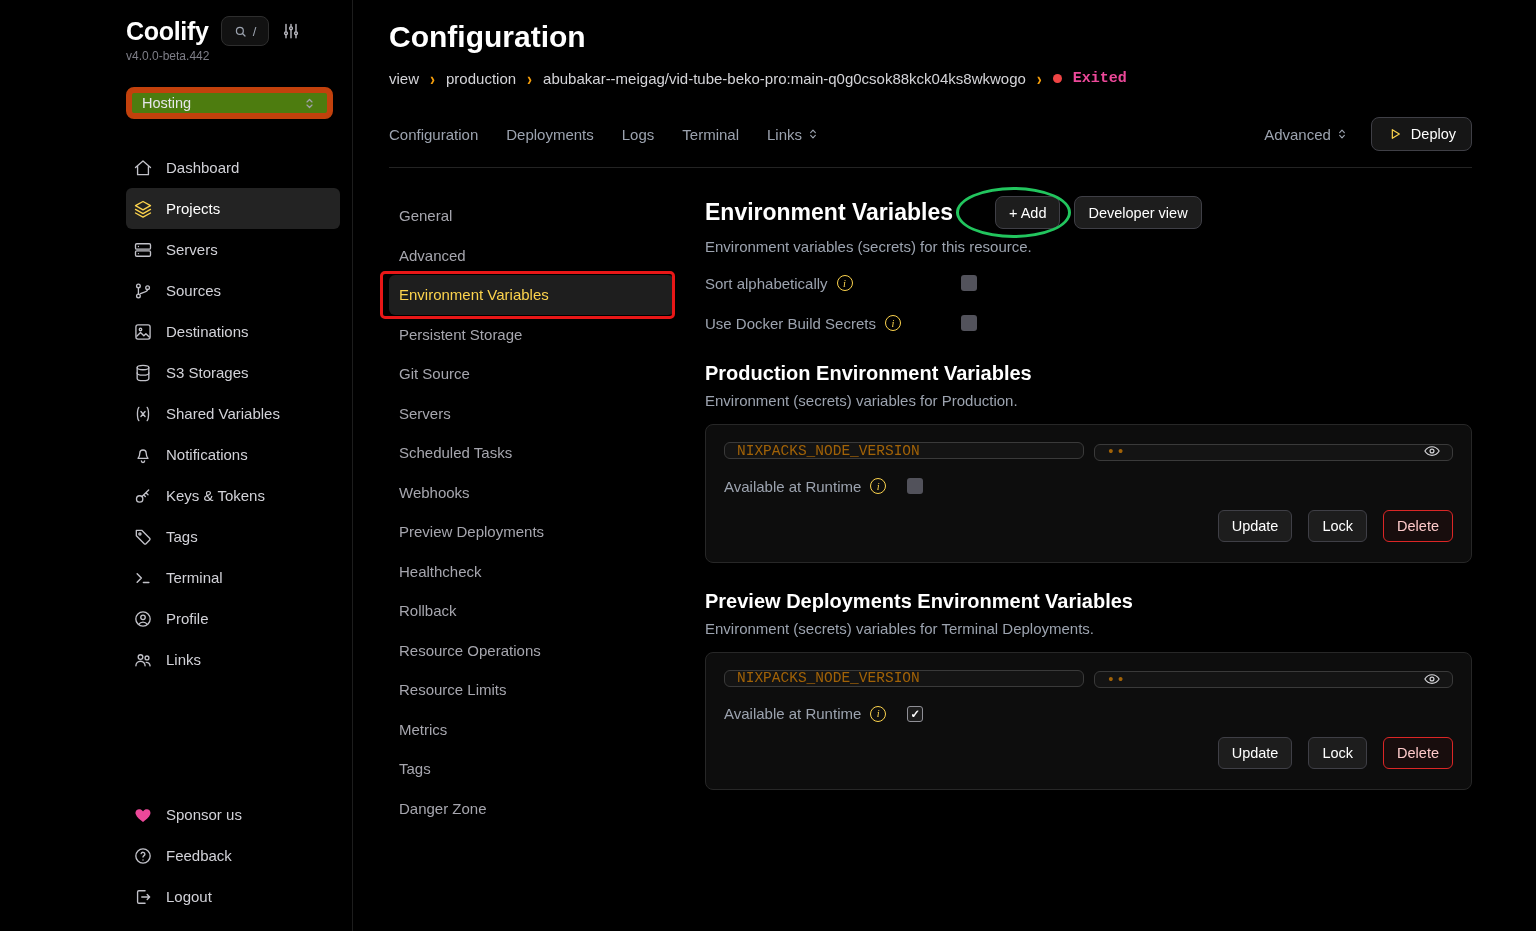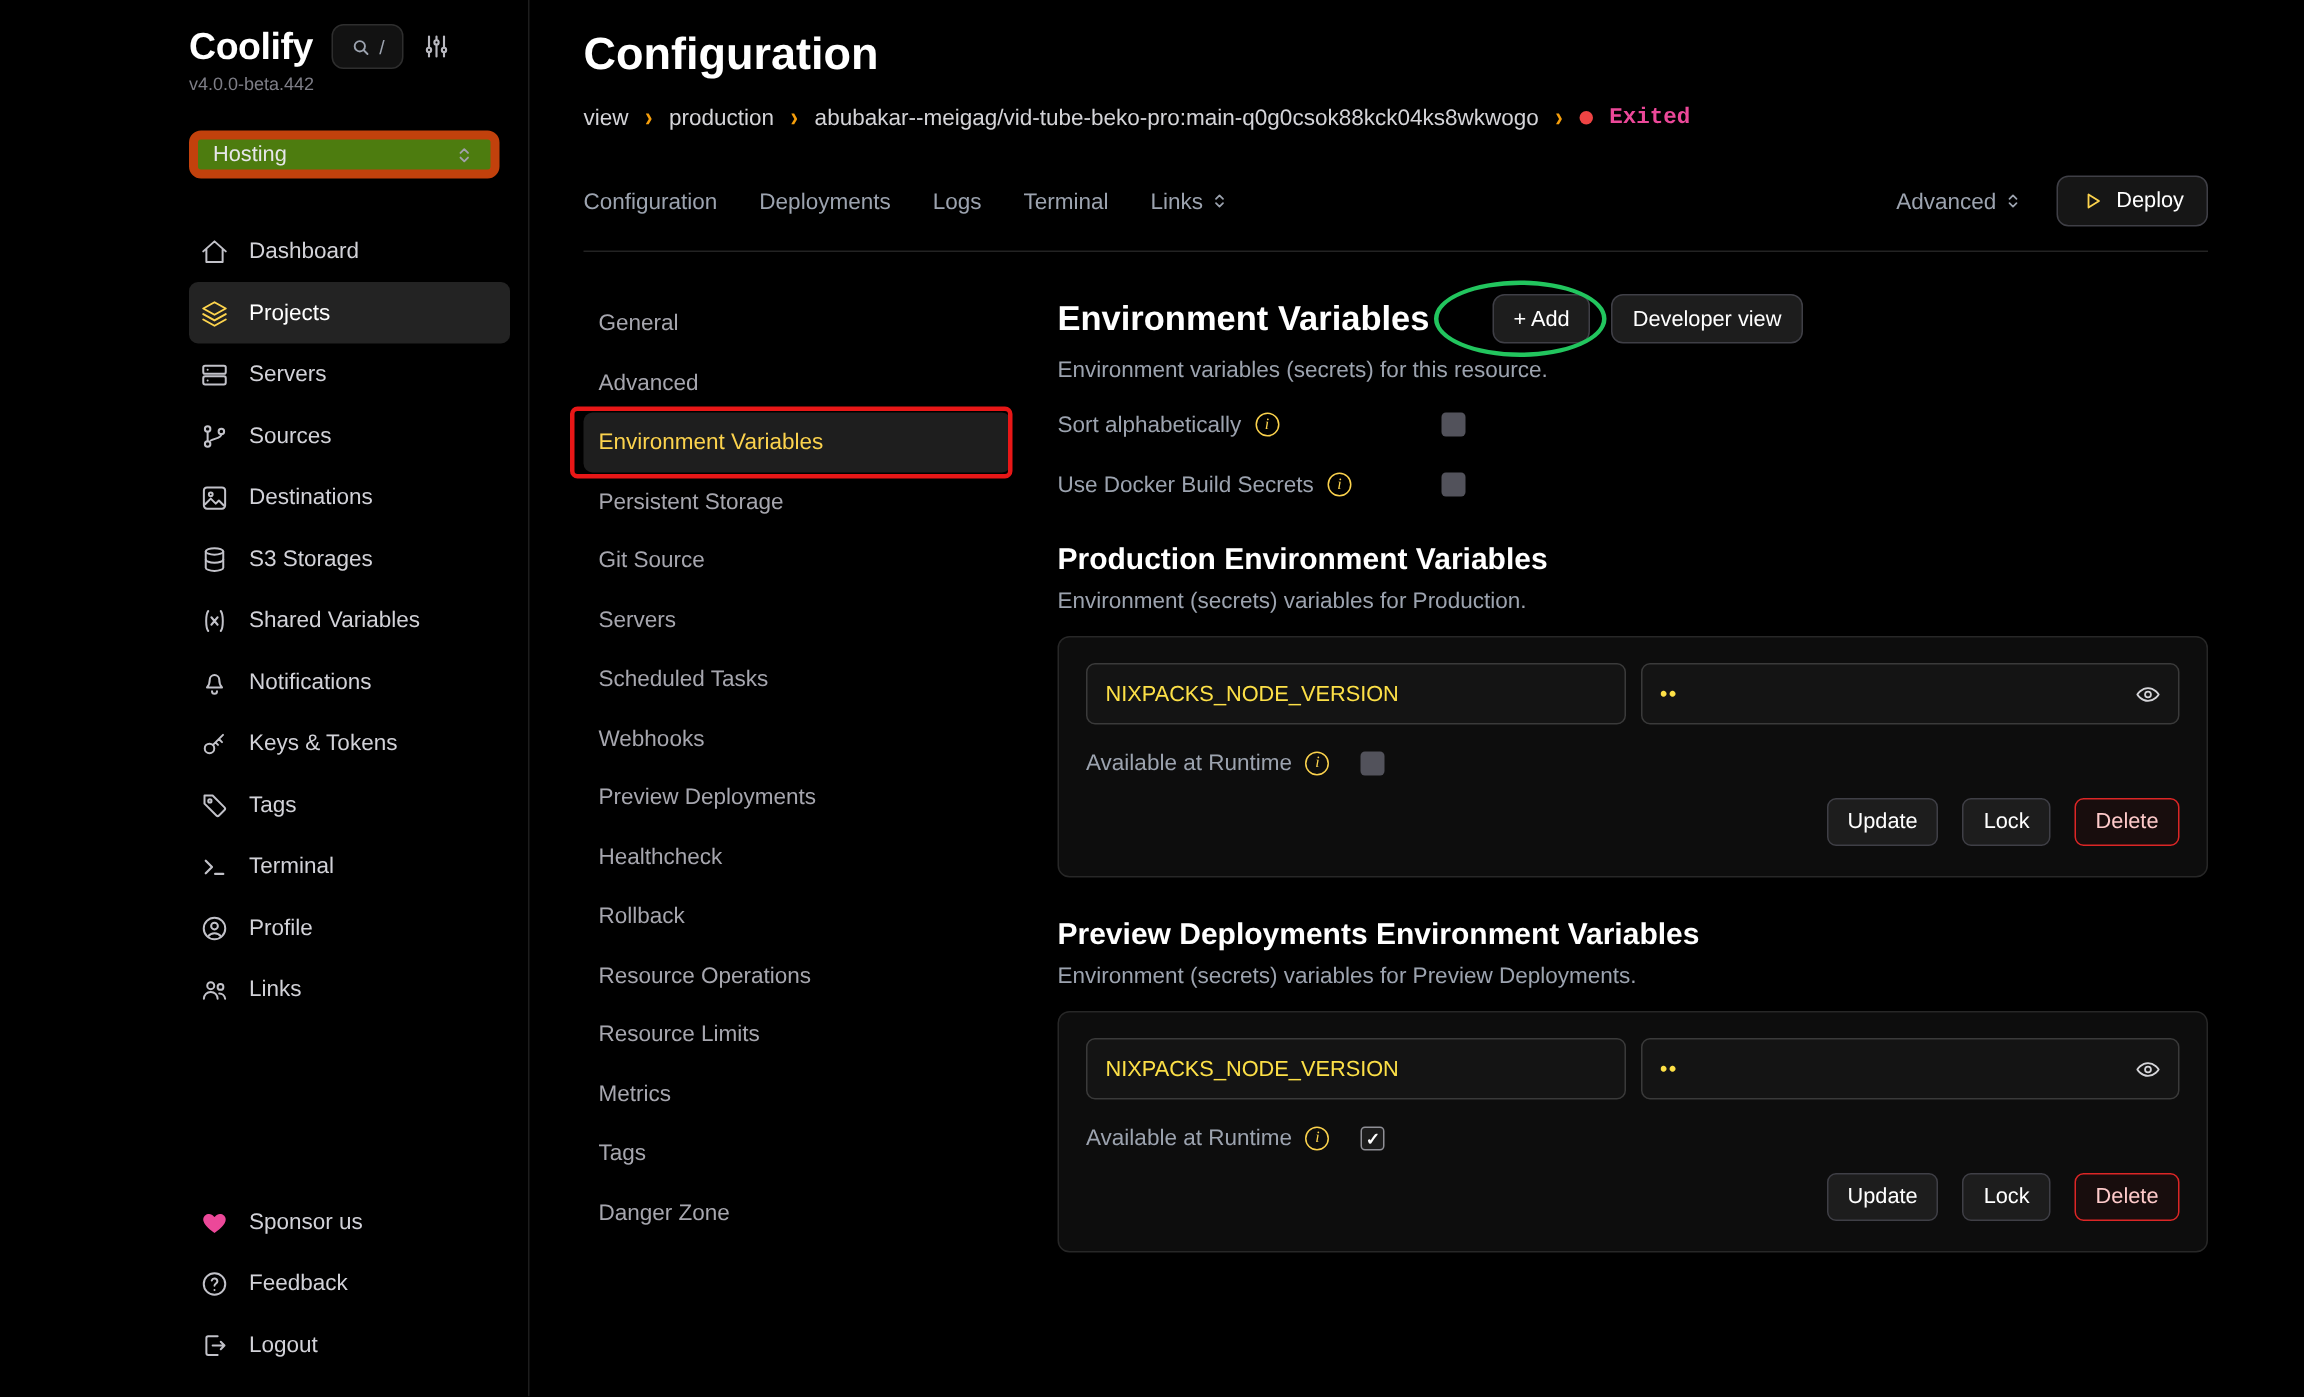--- a/index.html
+++ b/index.html
@@ -115,22 +115,22 @@
   .checkbox.checked::after { content:"\2713"; font-weight:700; }
 
   .section-title { font-size:20px; font-weight:700; margin-top:27px; }
   .section-desc { margin-top:7px; font-size:15px; }
   .env-card {
     margin-top:15px; border:1px solid #272727; background:#0d0d0d; border-radius:8px;
     padding:17px 18px 20px;
   }
   .input-grid { display:grid; grid-template-columns:1fr 1fr; gap:10px; }
   .text-input {
-    height:41px; width:100%; background:#141414; border:1px solid #3a3a3a; border-radius:6px;
-    padding:0 12px; color:#fde047; font-size:14.5px; font-family:Liberation Sans, sans-serif;
+    height:17px; width:100%; background:#141414; border:1px solid #3a3a3a; border-radius:6px;
+    padding:0 12px; color:#a16207; font-size:14.5px; font-family:Liberation Mono, monospace;
   }
   .value-wrap { position:relative; }
   .value-wrap .text-input { padding-right:42px; letter-spacing:1px; }
   .eye-btn {
     position:absolute; right:12px; top:50%; transform:translateY(-50%);
     color:#d4d4d8; display:flex; cursor:pointer;
   }
   .runtime-row { margin-top:17px; display:flex; align-items:center; gap:9px; }
   .runtime-row .checkbox { margin-left:12px; }
   .card-buttons { margin-top:15px; display:flex; justify-content:flex-end; gap:16px; }
@@ -444,21 +444,21 @@
           </div>
           <div class="card-buttons">
             <button class="btn small">Update</button>
             <button class="btn small">Lock</button>
             <button class="btn small danger">Delete</button>
           </div>
         </div>
 
         <div class="preview-section">
           <div class="section-title">Preview Deployments Environment Variables</div>
-          <div class="muted section-desc">Environment (secrets) variables for Preview Deployments.</div>
+          <div class="muted section-desc">Environment (secrets) variables for Terminal Deployments.</div>
 
           <div class="env-card">
             <div class="input-grid">
               <input class="text-input" type="text" value="NIXPACKS_NODE_VERSION" style="">
               <div class="value-wrap">
                 <input class="text-input" type="text" value="••" style="">
                 <span class="eye-btn">
                     <svg width="18" height="18" viewBox="0 0 24 24" fill="none" stroke="currentColor" stroke-width="1.6" stroke-linecap="round" stroke-linejoin="round">
                       <path d="M2.5 12S6 6.3 12 6.3 21.5 12 21.5 12 18 17.7 12 17.7 2.5 12 2.5 12z"></path>
                       <circle cx="12" cy="12" r="2.6"></circle>

